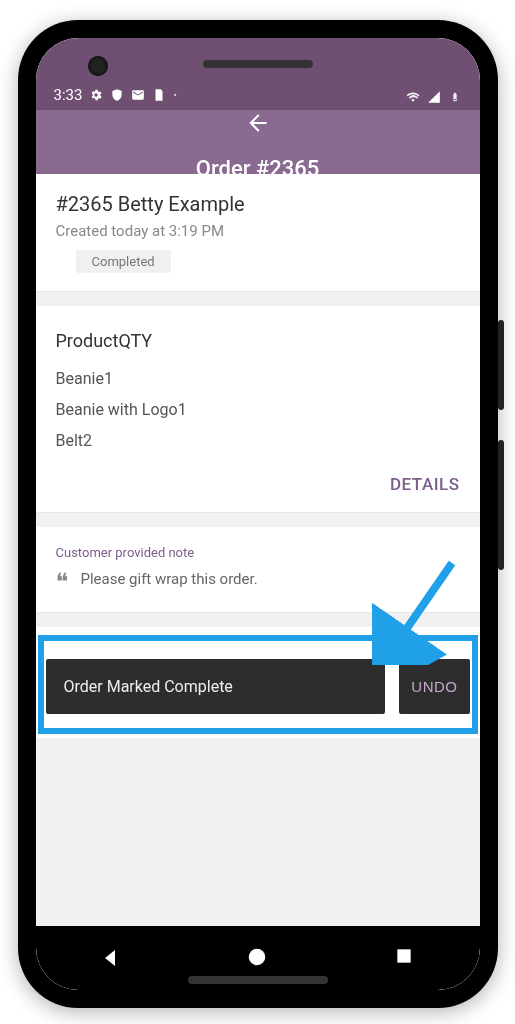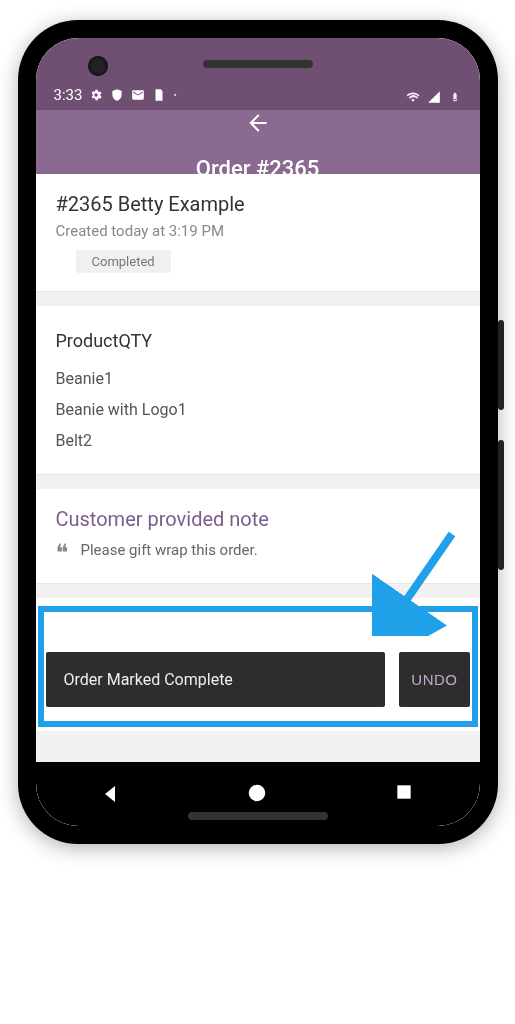--- a/index.html
+++ b/index.html
@@ -6,21 +6,21 @@
   body {
     font-family: Roboto, Arial, sans-serif;
     background: #ffffff;
     display: flex;
     justify-content: center;
     align-items: flex-start;
     min-height: 1024px;
   }
   .phone {
     width: 480px;
-    height: 824px;
+    height: 988px;
     background: #000;
     border-radius: 60px;
     padding: 18px;
     position: relative;
     margin-top: 20px;
     box-shadow: 0 4px 20px rgba(0,0,0,0.3);
   }
   .phone-inner {
     width: 100%;
     height: 100%;
@@ -177,21 +177,21 @@
   }
   .details-link span {
     color: #7d5d8b;
     font-size: 17px;
     font-weight: 500;
     letter-spacing: 0.5px;
     cursor: pointer;
   }
   .note-header {
     color: #7d5d8b;
-    font-size: 20px;
+    font-size: 13px;
     margin-bottom: 10px;
   }
   .note-body {
     display: flex;
     align-items: flex-start;
     gap: 12px;
     color: #666;
     font-size: 15px;
   }
   .quote-icon {
@@ -203,21 +203,20 @@
   
   .snackbar-zone {
     position: relative;
     padding: 32px 10px 24px 10px;
     background: #fff;
   }
   .snackbar-row {
     display: flex;
     gap: 14px;
     align-items: stretch;
-    margin-top: 22px;
   }
   .snackbar {
     flex: 1;
     background: #2d2d2d;
     color: #eee;
     font-size: 16px;
     padding: 18px 18px;
     border-radius: 2px;
   }
   .undo-btn {
@@ -359,20 +358,23 @@
           <span>Beanie</span>
           <span>1</span>
         </div>
         <div class="row">
           <span>Beanie with Logo</span>
           <span>1</span>
         </div>
         <div class="row">
           <span>Belt</span>
           <span>2</span>
+        </div>
+        <div class="details-link">
+          <span>DETAILS</span>
         </div>
       </div>
 
       <div class="card" style="margin-top:14px;">
         <div class="note-header">Customer provided note</div>
         <div class="note-body">
           <span class="quote-icon">❝</span>
           <span>Please gift wrap this order.</span>
         </div>
       </div>

